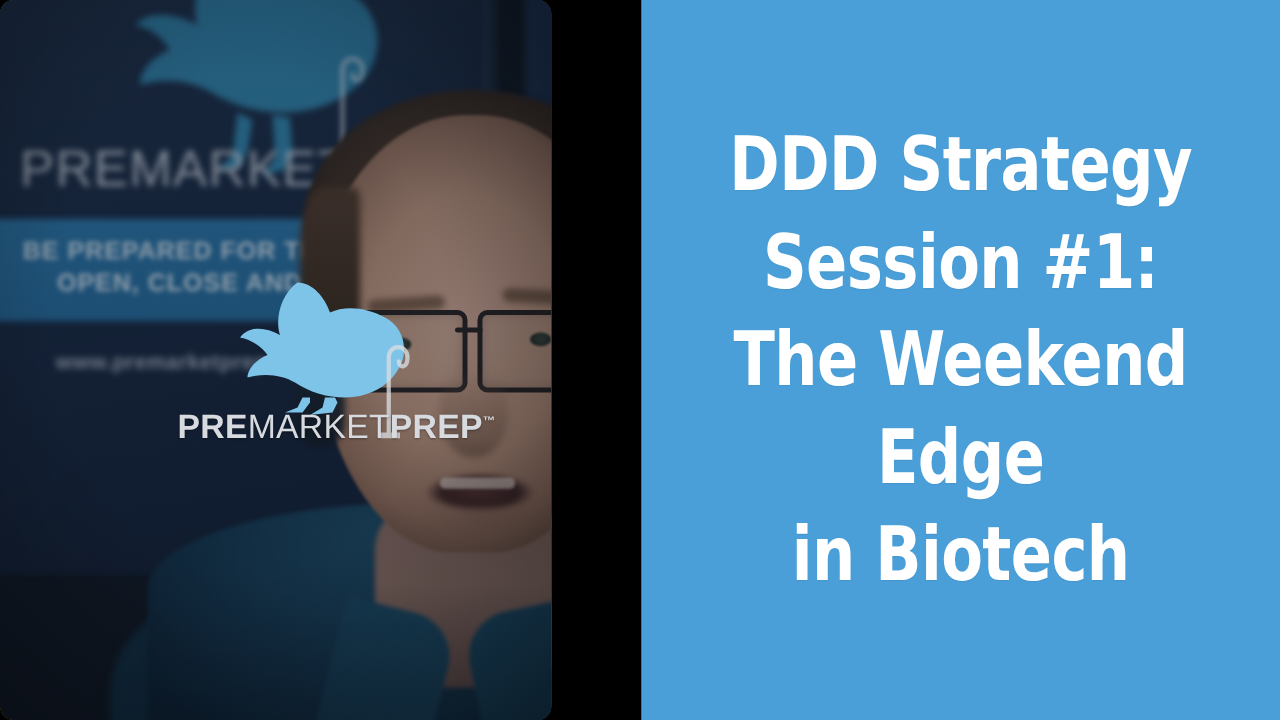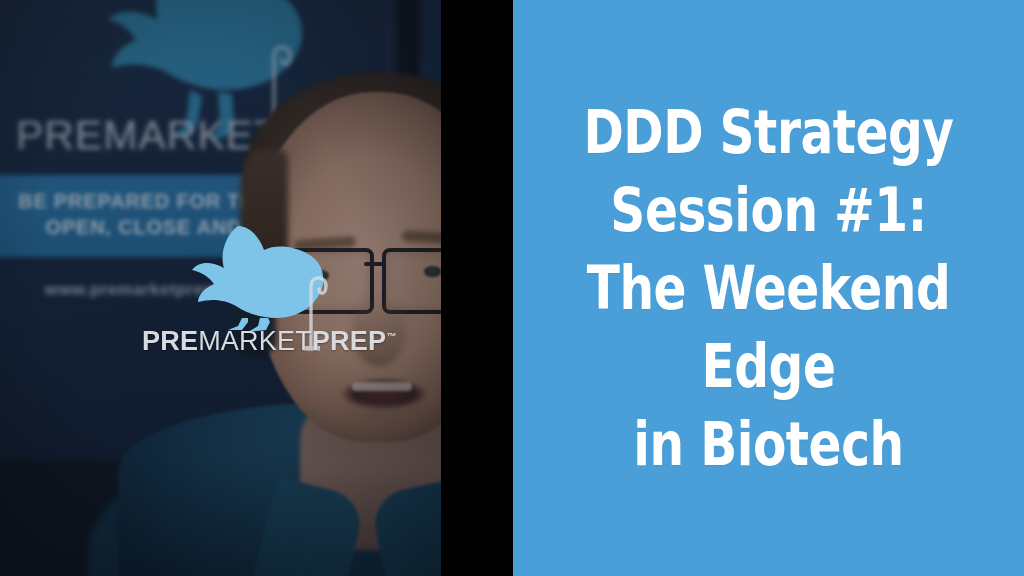--- a/index.html
+++ b/index.html
@@ -15,20 +15,21 @@
     font-family: "Liberation Sans", sans-serif;
   }
 
   
   #video-pane {
     position: absolute;
     left: 0; top: 0;
     width: 441px; height: 576px;
     overflow: hidden;
     background: #a16207;
+    border-radius: 11px;
   }
 
   
   .room-wall {
     position: absolute;
     inset: 0;
     background:
       radial-gradient(ellipse 70% 60% at 20% 20%, #1e2a3d 0%, #151e2c 55%, #10161f 100%);
   }
 

